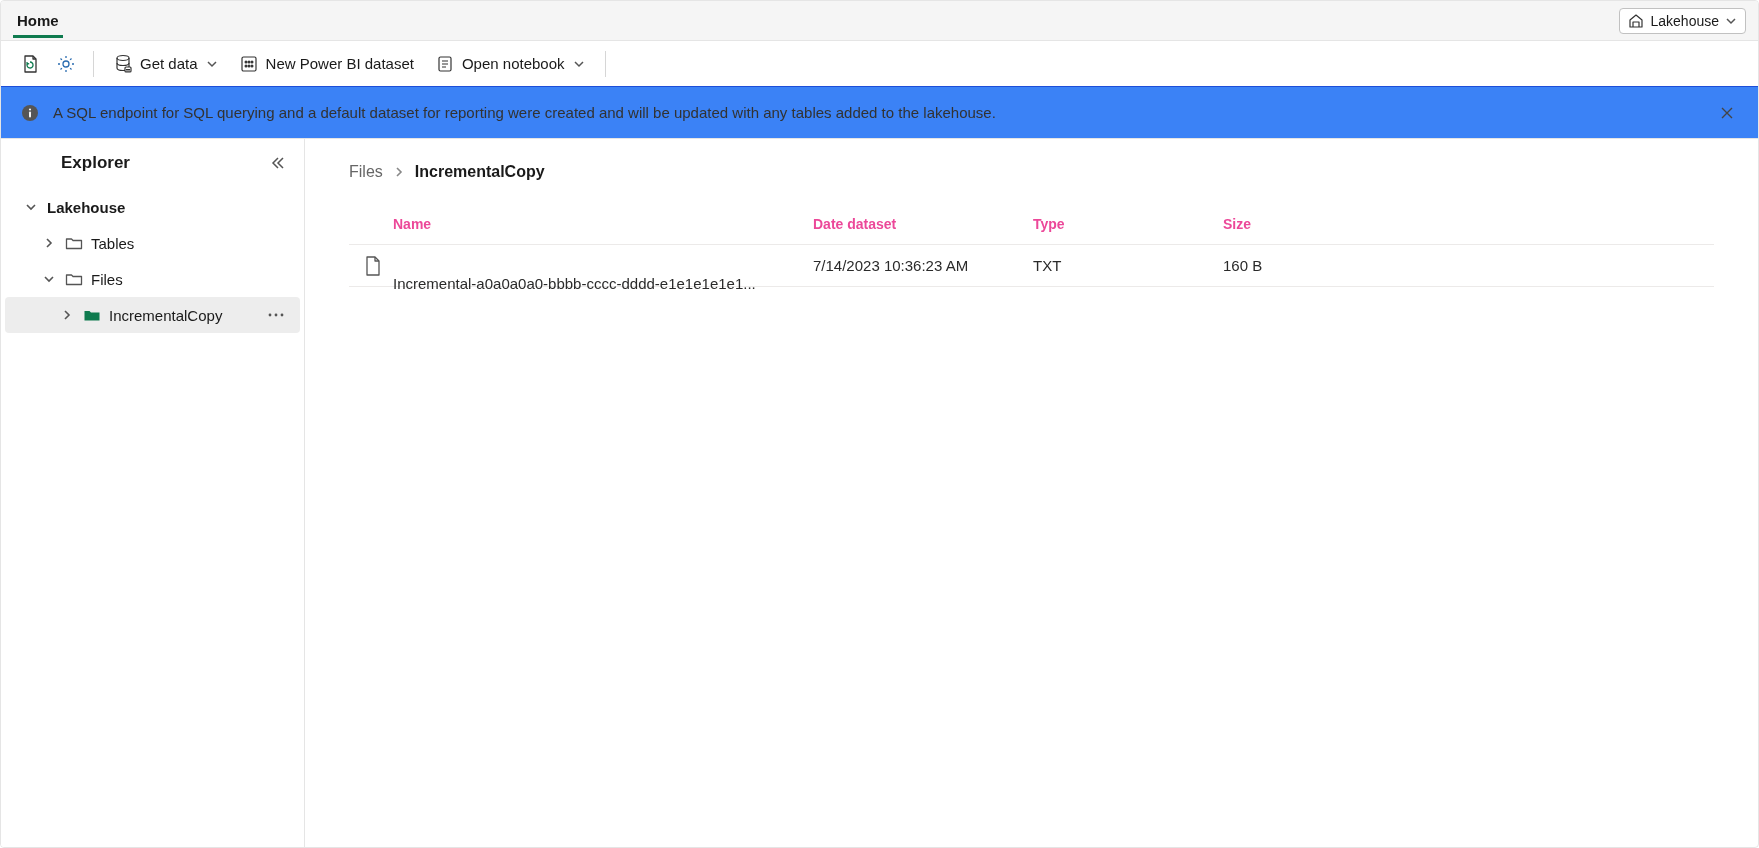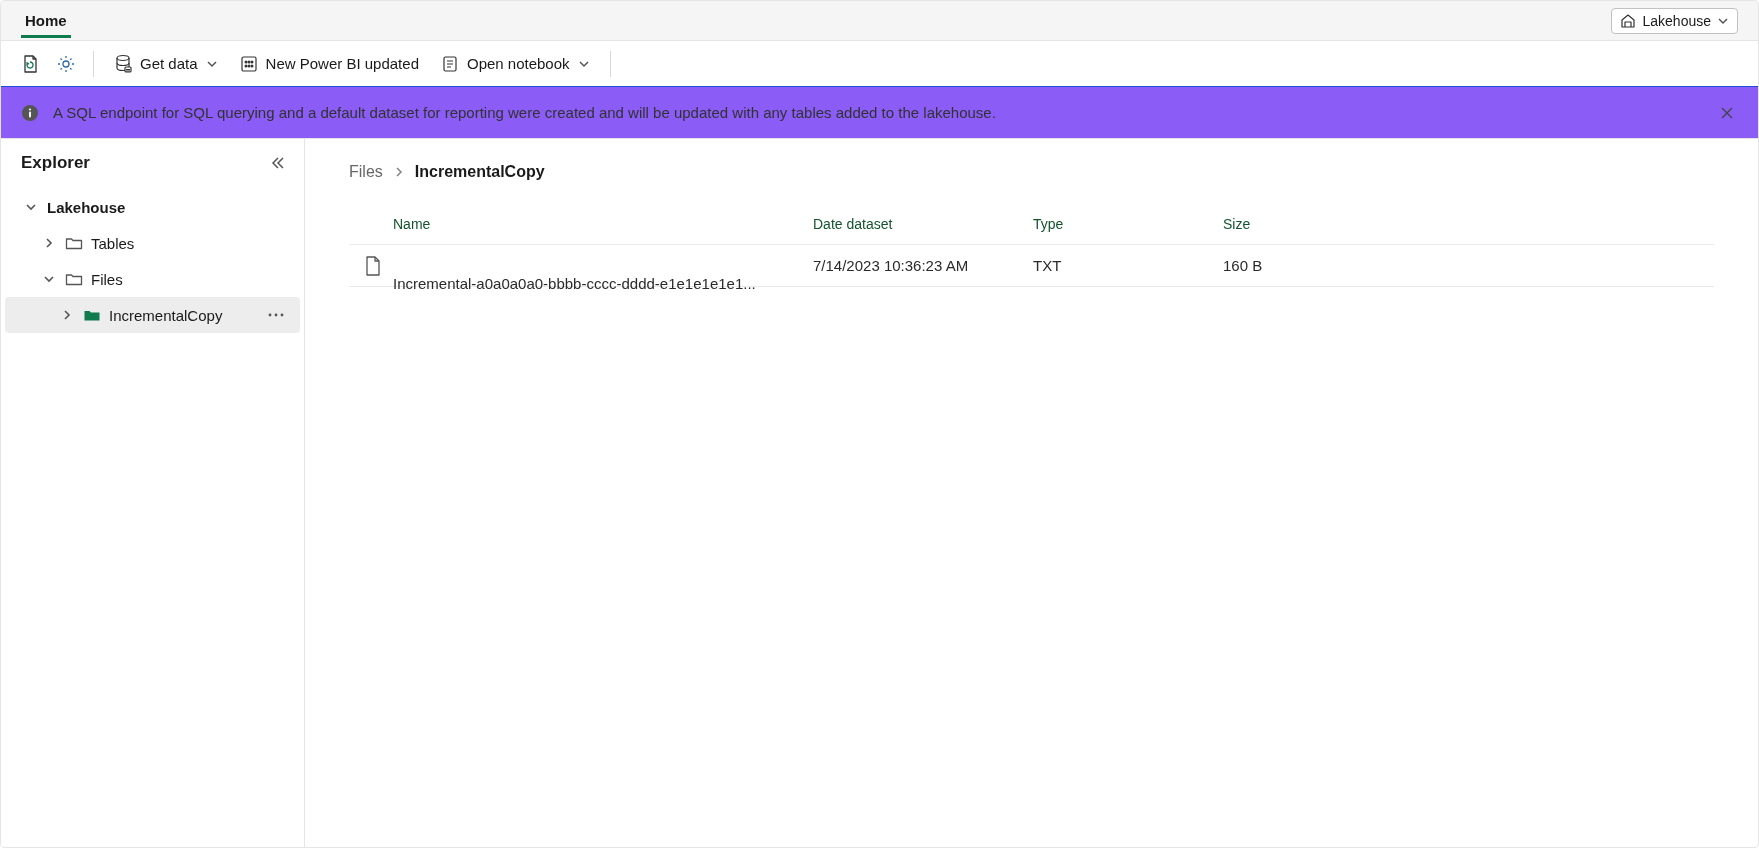--- a/index.html
+++ b/index.html
@@ -19,21 +19,21 @@
       border-radius: 4px;
       overflow: hidden;
     }
     
     .header {
       display: flex;
       align-items: center;
       justify-content: space-between;
       background: #f5f5f5;
       border-bottom: 1px solid #e5e5e5;
-      padding: 0 20px;
+      padding: 0 12px;
       height: 40px;
     }
     .tab {
       font-weight: 600;
       font-size: 15px;
       padding: 8px 4px 6px;
       border-bottom: 3px solid #0f7b4f;
       color: #1a1a1a;
       cursor: pointer;
     }
@@ -73,21 +73,21 @@
       cursor: pointer;
       font-size: 15px;
       color: #1a1a1a;
     }
     .iconbtn { display:flex;align-items:center;justify-content:center;width:26px;height:26px;border-radius:3px;cursor:pointer;}
     
     .infobar {
       display: flex;
       align-items: center;
       justify-content: space-between;
-      background: #8b5cf6;
+      background: #3b82f6;
       border-bottom: 1px solid #e5e5e5;
       padding: 0 20px;
       height: 52px;
       gap: 12px;
     }
     .infobar .msg { display:flex; align-items:center; gap:14px; color:#323232; font-size:15px;}
     .close-icon { cursor:pointer; padding:4px;}
     
     .body {
       display: flex;
@@ -100,20 +100,21 @@
       border-right: 1px solid #e5e5e5;
       display: flex;
       flex-direction: column;
       background: #fff;
     }
     .explorer-header {
       display:flex;
       align-items:center;
       justify-content:space-between;
       padding: 12px 14px 6px 20px;
+      margin-left: 40px;
     }
     .explorer-header h3 { font-size: 17px; font-weight:600; }
     .collapse-btn { cursor:pointer; padding:4px; }
     .tree { padding: 8px 4px 8px 4px; }
     .tree-item {
       display:flex;
       align-items:center;
       gap:8px;
       height:36px;
       padding: 0 8px 0 0;
@@ -148,21 +149,21 @@
     .breadcrumb .crumb-current { font-weight:600; color:#1a1a1a; }
     .breadcrumb .sep { color:#888; }
     .table-head, .table-row {
       display:grid;
       grid-template-columns: 40px 420px 220px 190px 200px;
       align-items:center;
       height:42px;
       border-bottom:1px solid #eceae9;
       padding-left: 4px;
     }
-    .table-head { font-weight:400; color:#14532d; font-size:14px;}
+    .table-head { font-weight:700; color:#ec4899; font-size:14px;}
     .table-row { font-size:15px; color:#2a2a2a; }
     .file-icon-cell{display:flex;justify-content:center;}
     .cell-name{padding-right:24px;white-space:nowrap;overflow:hidden;text-overflow:ellipsis;margin-top:35px;}
     
     svg { display:block; }
   </style>
 </head>
 <body>
 
 <div class="app">
@@ -213,21 +214,21 @@
     <div class="toolbar-btn">
       <svg width="18" height="18" viewBox="0 0 18 18" fill="none" stroke="#333" stroke-width="1.2">
         <rect x="2" y="2" width="14" height="14" rx="1.5"></rect>
         <circle cx="6" cy="7" r="0.9" fill="#333"></circle>
           <circle cx="9" cy="7" r="0.9" fill="#333"></circle>
           <circle cx="12" cy="7" r="0.9" fill="#333"></circle>
         <circle cx="6" cy="11" r="0.9" fill="#333"></circle>
           <circle cx="9" cy="11" r="0.9" fill="#333"></circle>
           <circle cx="12" cy="11" r="0.9" fill="#333"></circle>
       </svg>
-      <span>New Power BI updated</span>
+      <span>New Power BI dataset</span>
     </div>
     <div class="toolbar-btn">
       <svg width="18" height="18" viewBox="0 0 18 18" fill="none" stroke="#333" stroke-width="1.2">
         <rect x="3" y="2" width="12" height="14" rx="1.5"></rect>
         <path d="M6 6 H12 M6 9 H12 M6 12 H10"></path>
       </svg>
       <span>Open notebook</span>
       <svg width="12" height="12" viewBox="0 0 12 12" fill="none" stroke="#555" stroke-width="1.5">
           <path d="M2 4 L6 8 L10 4"></path>
         </svg>

